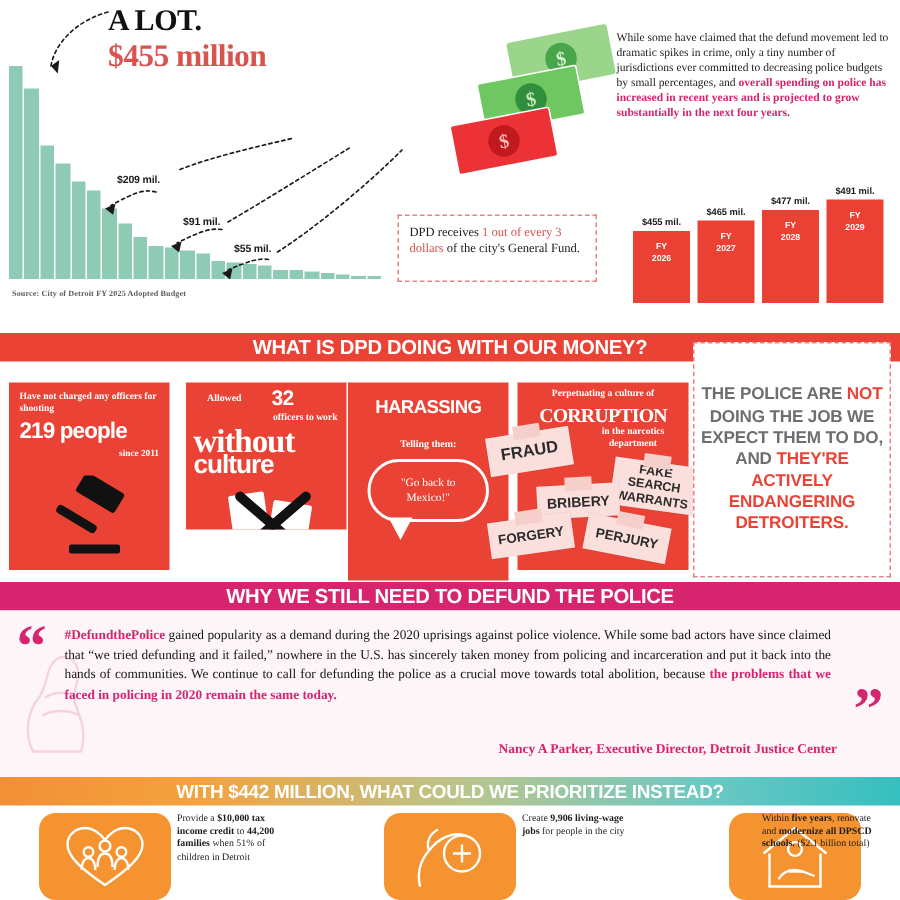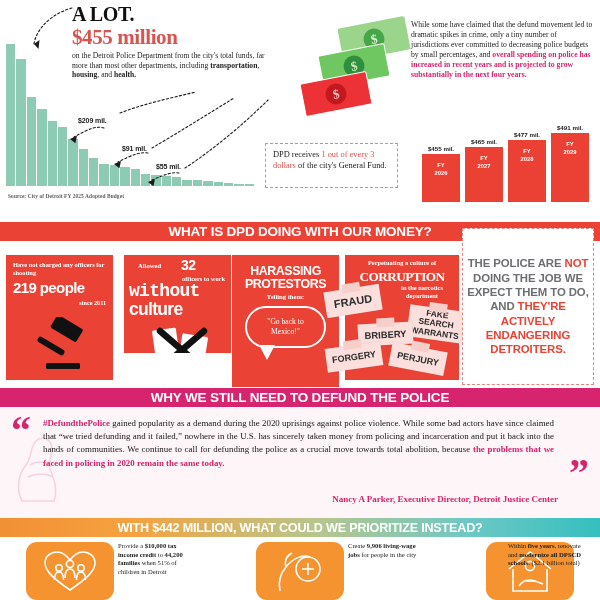--- a/index.html
+++ b/index.html
@@ -159,22 +159,22 @@
   #card1 .since   { position: absolute; right: 7px; top: 44px; font-family:"Liberation Serif",serif;
                     font-weight: bold; font-size: 6.2px; }
   #gavel { position: absolute; left: 24px; top: 62px; width: 62px; height: 56px; }
 
   #card2 .allowed { position: absolute; left: 14px; top: 7px; font-family:"Liberation Serif",serif;
                     font-weight: bold; font-size: 6.6px; }
   #card2 .num32   { position: absolute; left: 57px; top: 2px; font-family:"Liberation Sans",sans-serif;
                     font-weight: bold; font-size: 14px; letter-spacing: -.5px; }
   #card2 .offwork { position: absolute; right: 6px; top: 20px; font-family:"Liberation Serif",serif;
                     font-weight: bold; font-size: 6.4px; }
-  #card2 .w1 { position: absolute; left: 5px; top: 26px; font-size: 18px; letter-spacing: -.7px;
-               font-family:Liberation Mono, monospace; font-weight: bold; }
+  #card2 .w1 { position: absolute; left: 5px; top: 26px; font-size: 22px; letter-spacing: -.7px;
+               font-family:Liberation Serif, serif; font-weight: bold; }
   #card2 .w2 { position: absolute; left: 5px; top: 44px; font-size: 17.5px; letter-spacing: -.7px;
                font-family:"Liberation Sans",sans-serif; font-weight: bold; }
   #license-ic { position: absolute; left: 26px; top: 66px; width: 62px; height: 55px; }
 
   #card3 .h1 { position: absolute; left: 0; top: 9px;  width: 107px; text-align: center;
                font-family:"Liberation Sans",sans-serif; font-weight: bold; font-size: 12.4px;
                letter-spacing: -.4px; }
   #card3 .h2 { position: absolute; left: 0; top: 22px; width: 107px; text-align: center;
                font-family:"Liberation Sans",sans-serif; font-weight: bold; font-size: 12.4px;
                letter-spacing: -.4px; }
@@ -312,21 +312,20 @@
     <div id="chart-source">Source: City of Detroit FY 2025 Adopted Budget</div>
   </div>
 
   <div class="hero-label" id="lbl-209">$209 mil.</div>
   <div class="hero-label" id="lbl-91">$91 mil.</div>
   <div class="hero-label" id="lbl-55">$55 mil.</div>
 
   <div id="hero-text">
     <div id="headline">A LOT.</div>
     <div id="big-amount">$455 million</div>
-    <div id="hero-body"><span>on the Detroit Police Department from the city's total funds, far more than most other departments, including </span><b>transportation</b><span>, </span><b>housing</b><span>, and </span><b>health.</b></div>
   </div>
 
   <div id="bills">
     <div class="bill" id="bill1">
       <div class="oval">$</div>
     </div>
     <div class="bill" id="bill2">
       <div class="oval">$</div>
     </div>
     <div class="bill" id="bill3">
@@ -420,21 +419,20 @@
       </g>
       <g stroke="#111" stroke-width="6.5" stroke-linecap="round">
         <line x1="10" y1="10" x2="54" y2="48"></line>
         <line x1="54" y1="10" x2="10" y2="48"></line>
       </g>
     </svg>
   </div>
 
   <div class="card" id="card3">
     <div class="h1">HARASSING</div>
-    <div class="h2">PROTESTORS</div>
     <div class="tell">Telling them:</div>
     <div id="bubble">
       <span>"Go back to Mexico!"</span>
     </div>
     <div id="bubble-tail"></div>
   </div>
 
   <div class="card" id="card4">
     <div class="perp">Perpetuating a culture of</div>
     <div class="corr">CORRUPTION</div>

